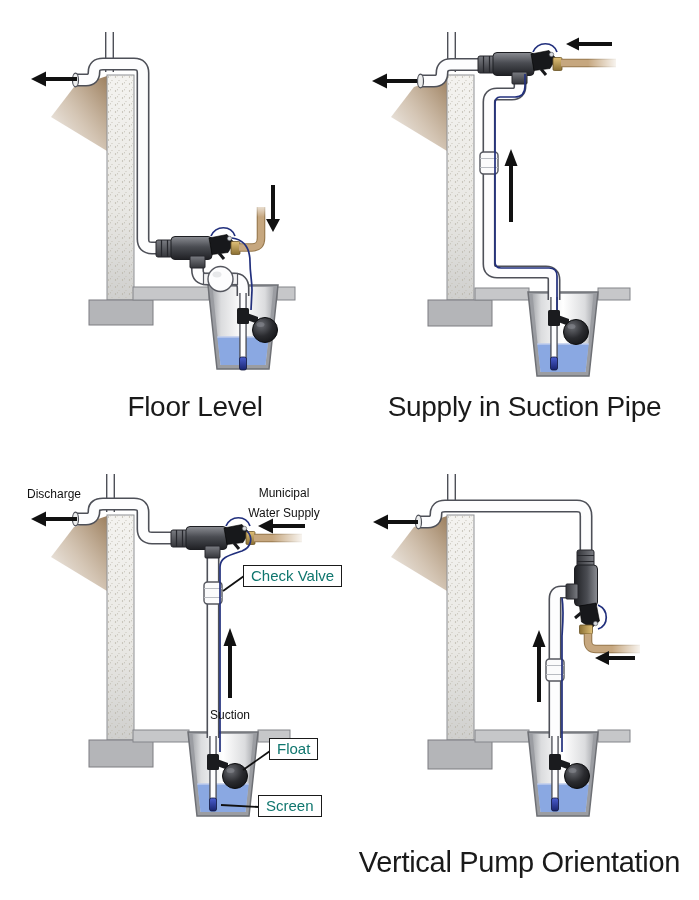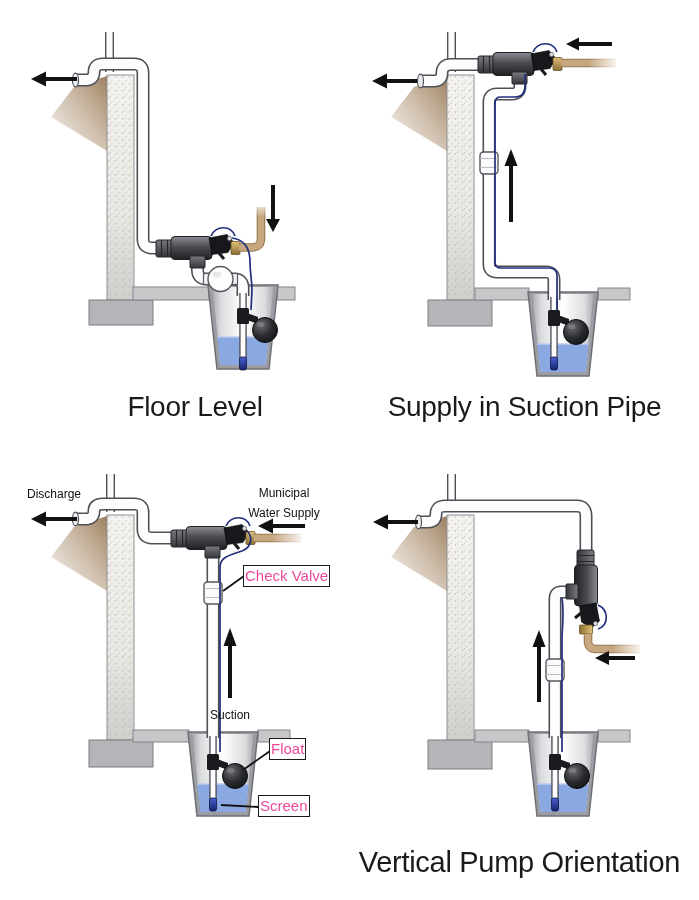--- a/index.html
+++ b/index.html
@@ -3,22 +3,22 @@
 <meta charset="utf-8">
 <style>
   html,body{margin:0;padding:0;background:#ffffff;}
   body{width:699px;height:900px;position:relative;overflow:hidden;
        font-family:"Liberation Sans","DejaVu Sans",sans-serif;color:#111;}
   .panel{position:absolute;overflow:hidden;}
   .panel svg{position:absolute;left:0;top:0;}
   .ptitle{position:absolute;text-align:center;font-size:28px;font-weight:400;
           color:#1a1a1a;letter-spacing:-0.3px;white-space:nowrap;}
   .lbl{position:absolute;font-size:12px;color:#111;line-height:20px;}
-  .lblbox{position:absolute;font-size:15px;color:#ec4899;background:#fff;
-          border:1.6px solid #1a1a1a;padding:1px 1px 2px;white-space:nowrap;}
+  .lblbox{position:absolute;font-size:15px;color:#0f766e;background:#fff;
+          border:1.6px solid #1a1a1a;padding:1px 7px 2px;white-space:nowrap;}
   .center{text-align:center;white-space:pre-line;}
   
   .po{stroke:#4e5058;stroke-width:13;fill:none;stroke-linejoin:round;}
   .pi{stroke:#fdfdfe;stroke-width:9.8;fill:none;stroke-linejoin:round;}
   .po2{stroke:#4e5058;stroke-width:9;fill:none;}
   .pi2{stroke:#fdfdfe;stroke-width:6.2;fill:none;}
   .po3{stroke:#4e5058;stroke-width:7.5;fill:none;}
   .pi3{stroke:#fdfdfe;stroke-width:4.8;fill:none;}
   .to{stroke:#97794e;stroke-width:8.6;fill:none;}
   .ti{stroke:#c6a77f;stroke-width:6.4;fill:none;}

